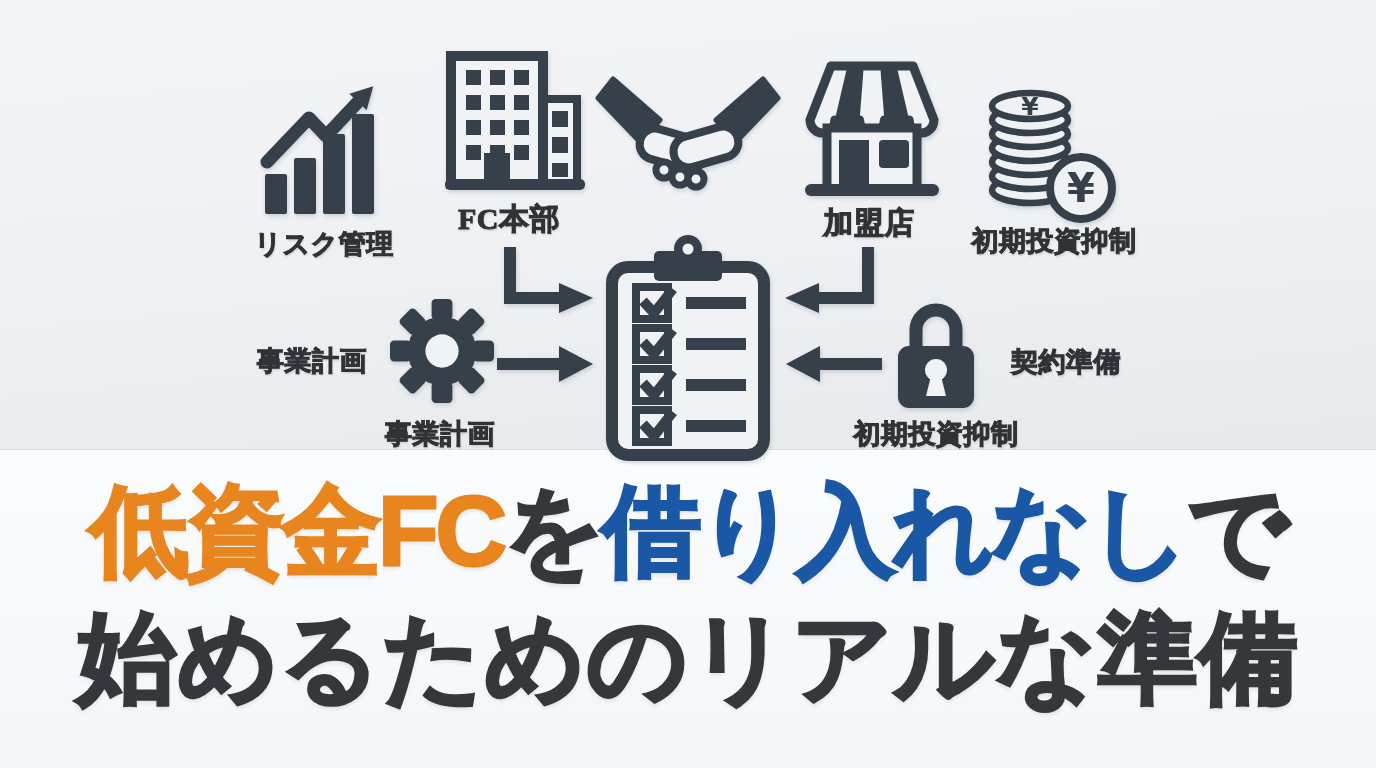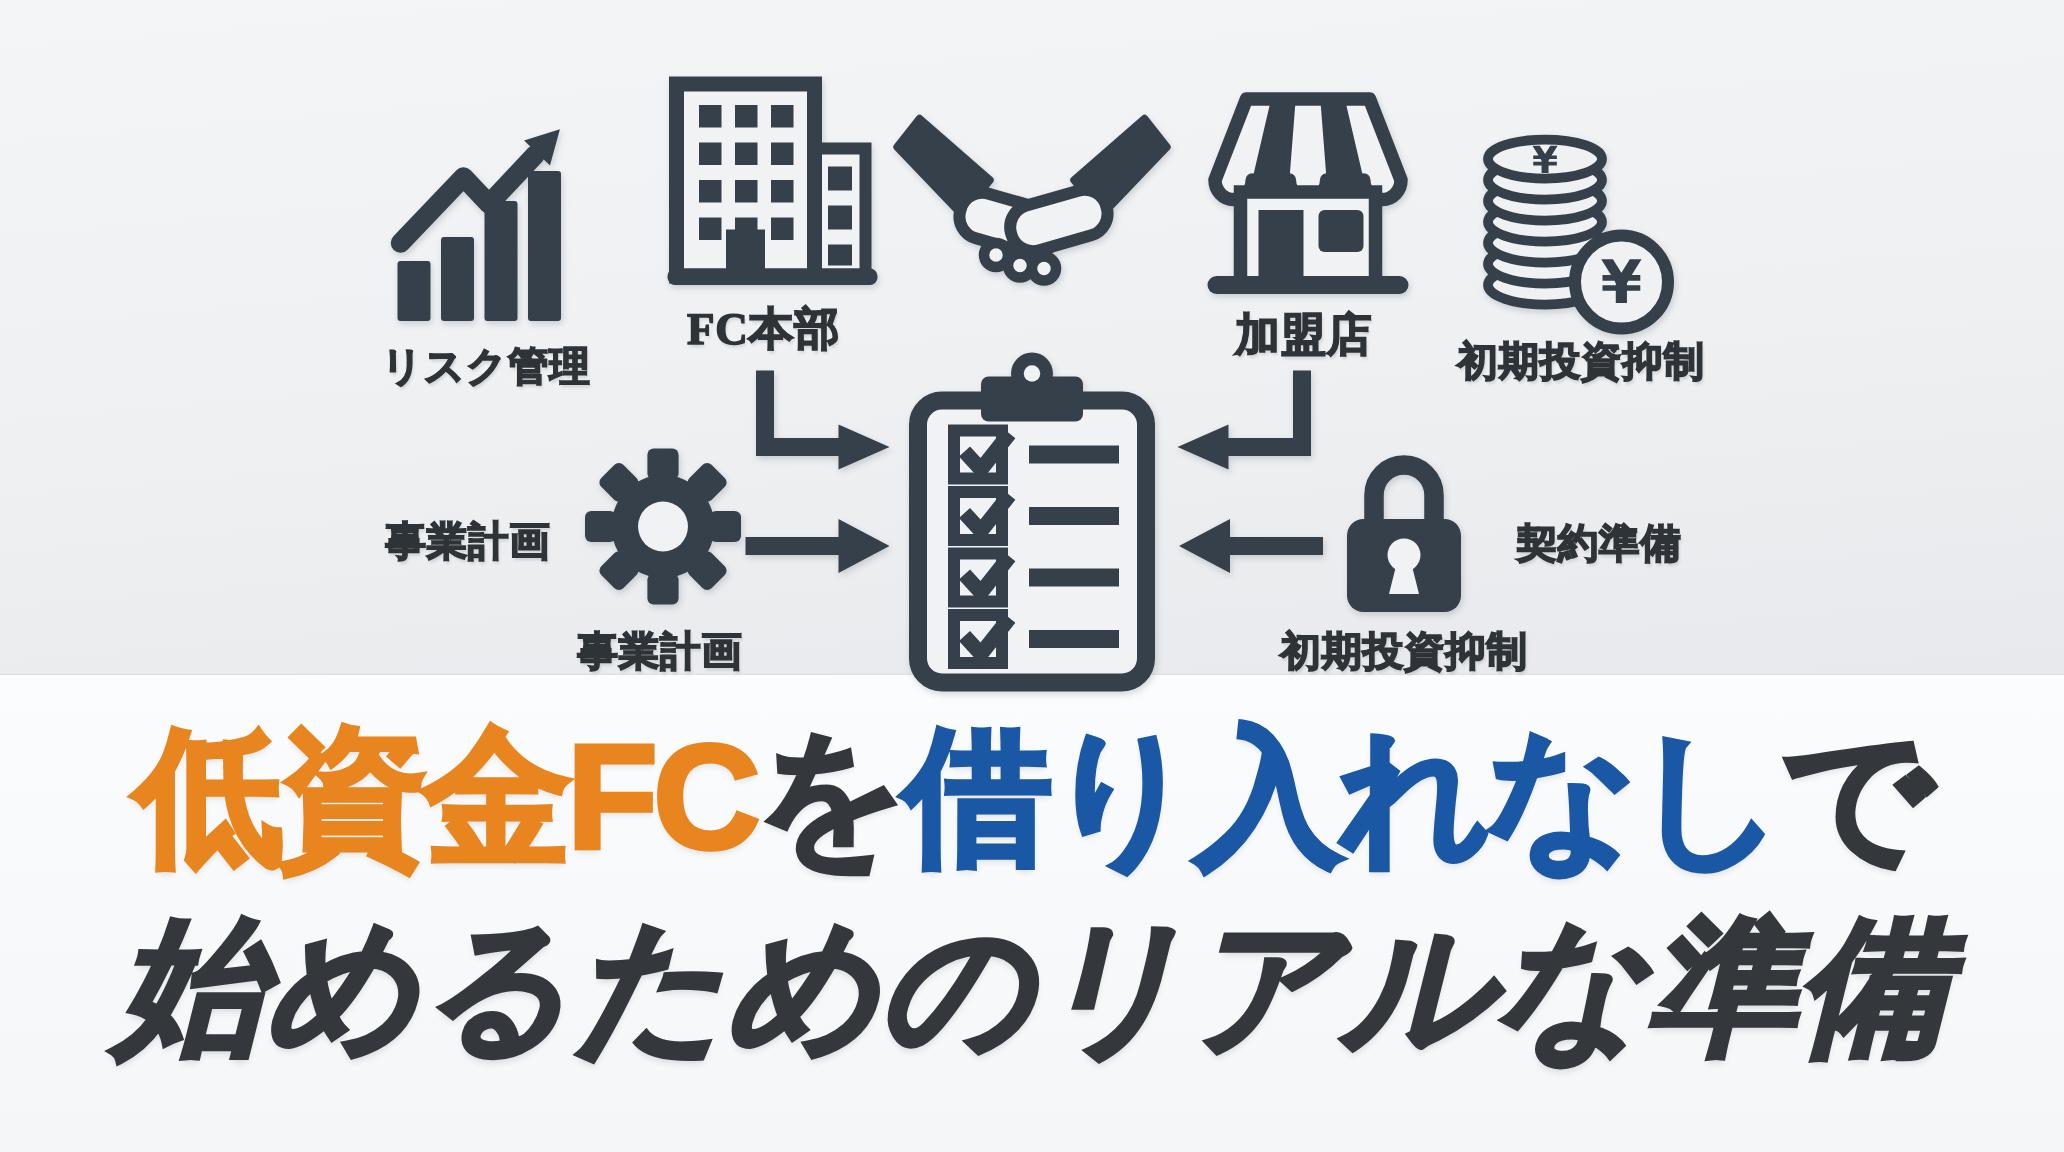--- a/index.html
+++ b/index.html
@@ -13,21 +13,21 @@
   .icon-svg{position:absolute;overflow:visible;filter:drop-shadow(1px 2px 2px rgba(40,50,60,0.18));}
   .node-label{position:absolute;transform:translateX(-50%);white-space:nowrap;
     color:#2e3338;font-weight:800;font-size:27px;letter-spacing:0.5px;
     -webkit-text-stroke:1px #2e3338;
     text-shadow:1px 2px 2px rgba(40,50,60,0.15);}
   .node-label.big{font-size:30px;font-family:Liberation Serif, serif;}
   .title-block{position:absolute;left:0;top:468px;width:1376px;text-align:center;}
   .title-line{white-space:nowrap;font-weight:900;font-size:99px;line-height:1.28;
     letter-spacing:-3px;-webkit-text-stroke:3px currentColor;
     text-shadow:0 3px 4px rgba(40,50,60,0.14);}
-  .title-line.second{letter-spacing:1px;font-style:italic;}
+  .title-line.second{letter-spacing:1px;}
   .seg-orange{color:#E8851E;-webkit-text-stroke:3px #E8851E;}
   .seg-blue{color:#1A57A5;-webkit-text-stroke:3px #1A57A5;}
   .seg-dark{color:#34383D;-webkit-text-stroke:3px #34383D;}
   svg .ink{fill:#36404B;}
   svg .stroke-ink{stroke:#36404B;fill:none;}
   svg .coin-face{fill:#f0f1f3;stroke:#36404B;}
   svg .paper{fill:#f1f2f4;stroke:#36404B;}
   svg text.yen{fill:#36404B;font-family:"DejaVu Sans","Liberation Sans",sans-serif;font-weight:bold;}
 </style>
 </head>

